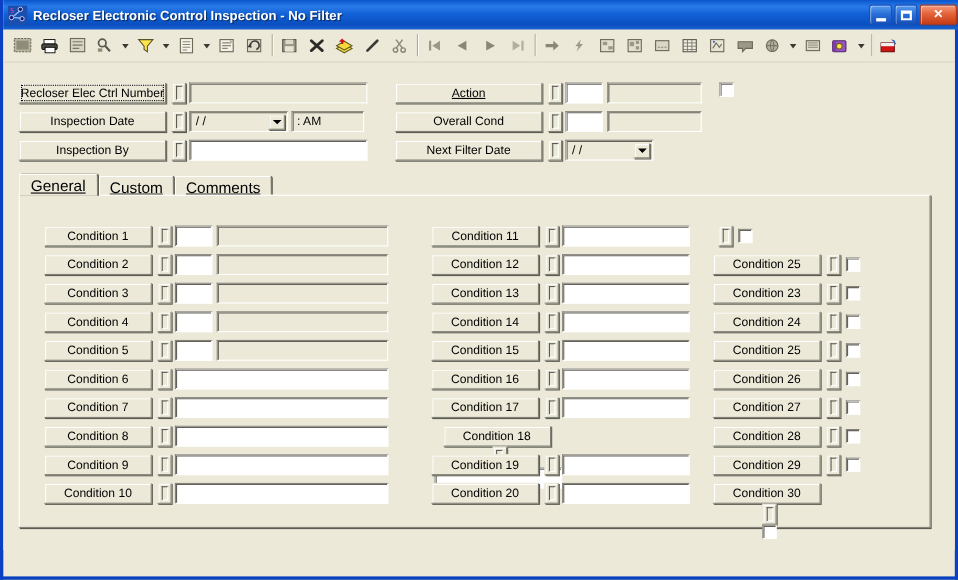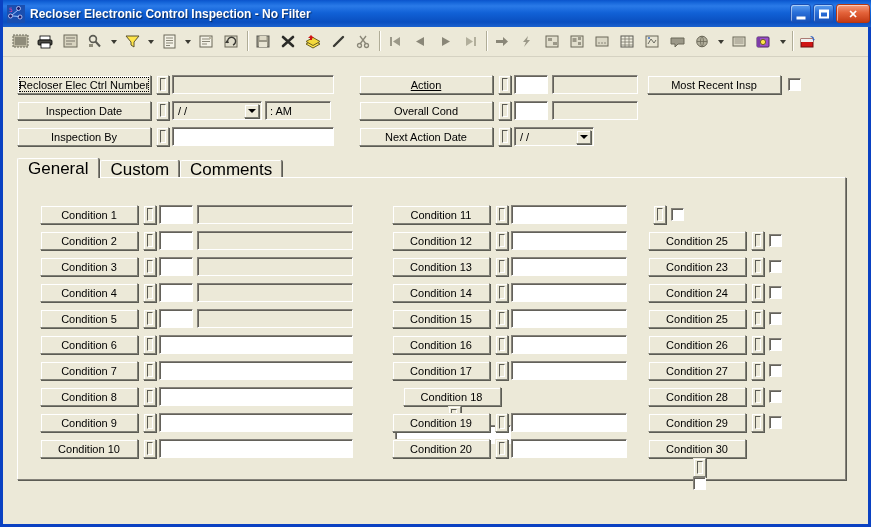--- a/index.html
+++ b/index.html
@@ -131,25 +131,26 @@
     width:13px;height:13px;box-sizing:border-box;background:#fff;
     border:1px solid #85827a;border-right-color:#ffffff;border-bottom-color:#ffffff;
     box-shadow:inset 1px 1px 0 #63615a;
   }
 
   
   .tabctl{position:absolute;left:14px;top:101px;width:829px;height:322px;}
   .tabstrip{position:absolute;left:0;top:0;height:20px;display:flex;align-items:flex-end;}
   .tab{
     height:18px;padding:0 9px;margin-right:1px;box-sizing:border-box;
-    background:#ece9d8;color:#000;font-size:17px;
+    background:#ece9d8;color:#000;font-size:14px;
     display:flex;align-items:center;
     border:1px solid #ffffff;border-right-color:#85827a;border-bottom:0;
     border-top-left-radius:2px;border-top-right-radius:2px;
     box-shadow:1px 0 0 #5c5c54;
+    text-decoration:underline;
   }
   .tab.active{height:20px;padding:0 10px;position:relative;z-index:3;}
   .tabbody{
     position:absolute;left:0;top:19px;width:829px;height:303px;box-sizing:border-box;
     background:#ece9d8;
     border:1px solid #ffffff;border-right-color:#85827a;border-bottom-color:#85827a;
     box-shadow:1px 1px 0 #5c5c54;
   }
 
   
@@ -447,34 +448,33 @@
     <div class="row" style="left:356px;top:44px;">
       <div class="btn-label" style="width:134px;">Overall Cond</div>
       <div class="lookup" style="margin-left:5px;">
           <i></i>
         </div>
       <div class="field white" style="width:34px;margin-left:3px;"></div>
       <div class="field" style="width:86px;margin-left:4px;"></div>
     </div>
 
     <div class="row" style="left:356px;top:70px;">
-      <div class="btn-label" style="width:134px;">Next Action Date</div>
+      <div class="btn-label" style="width:134px;">Next Filter Date</div>
       <div class="lookup" style="margin-left:5px;">
           <i></i>
         </div>
       <div class="combo" style="width:80px;margin-left:3px;">
         <span>/  /</span>
         <span class="arrowbox">
             <b></b>
           </span>
       </div>
     </div>
 
     <div class="row" style="left:644px;top:18px;">
-      <div class="btn-label" style="width:134px;">Most Recent Insp</div>
       <div class="chk" style="margin-left:7px;"></div>
     </div>
 
     <div class="tabctl">
       <div class="tabstrip">
         <div class="tab active">General</div>
         <div class="tab">Custom</div>
         <div class="tab">Comments</div>
       </div>
       <div class="tabbody">

